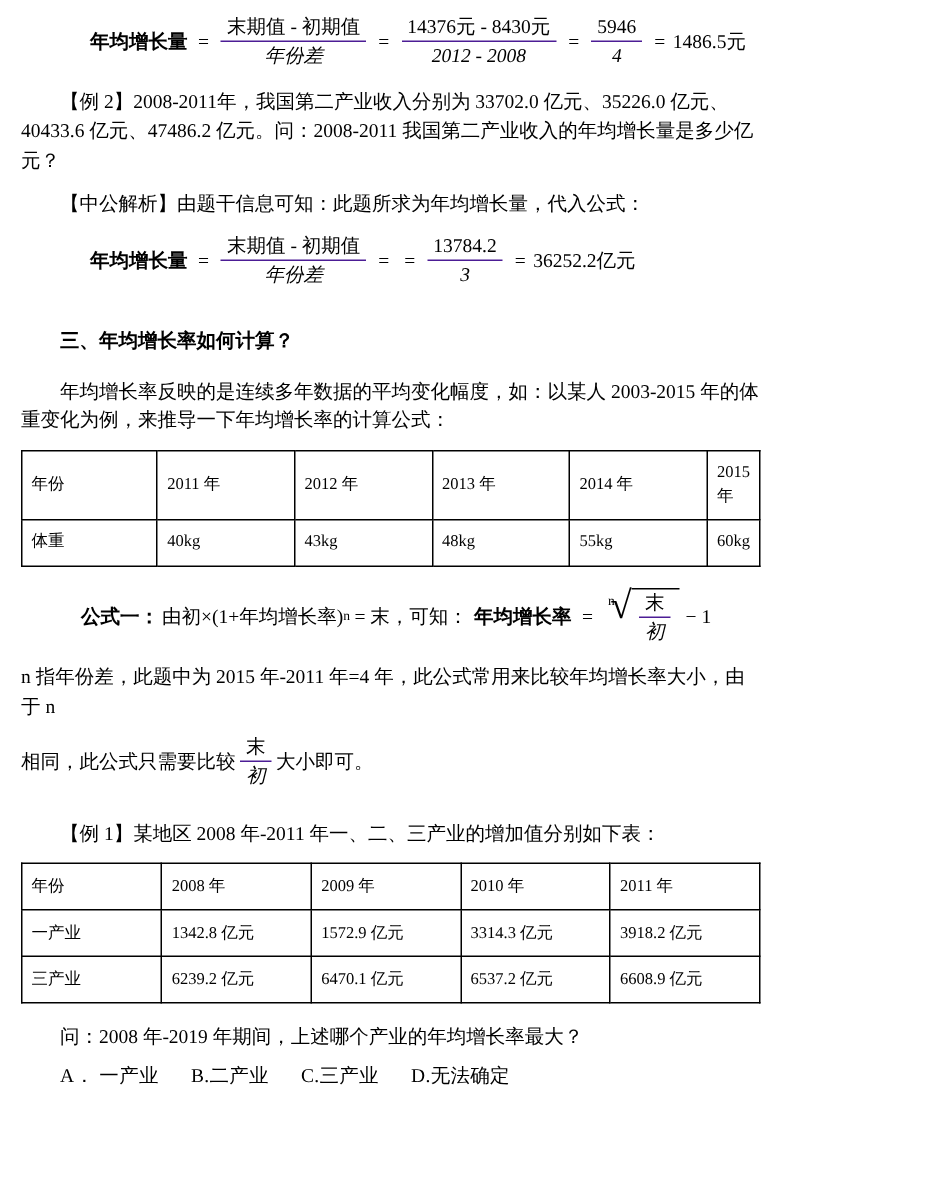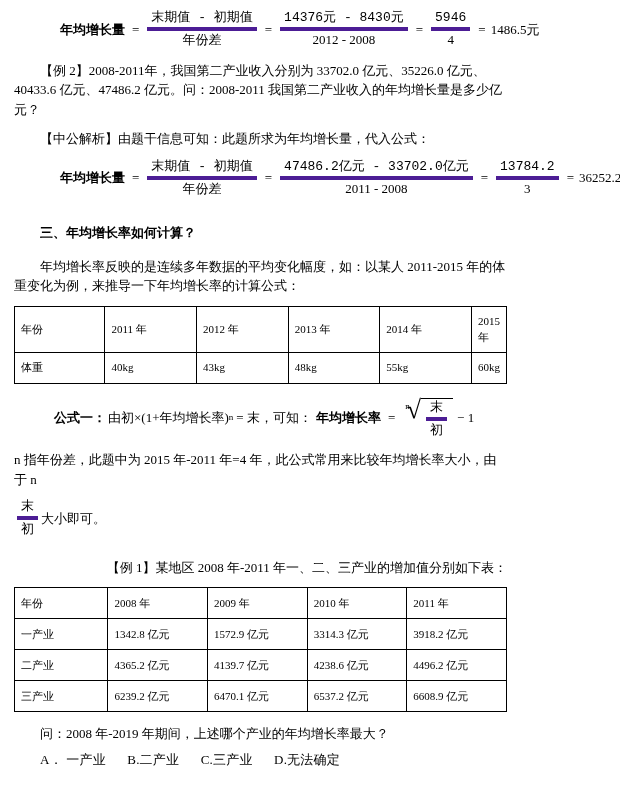--- a/index.html
+++ b/index.html
@@ -56,25 +56,25 @@
   .frac {
     display: inline-flex;
     flex-direction: column;
     align-items: center;
     vertical-align: middle;
     margin: 0 3px;
     line-height: 1.25;
   }
   .frac .num {
     padding: 0 4px 1px 4px;
-    border-bottom: 4px solid #4c1d95;
-    font-family: Liberation Mono, monospace;
+    border-bottom: 1px solid #4c1d95;
   }
   .frac .den {
     padding: 1px 4px 0 4px;
+    font-style: italic;
   }
   
   .radical {
     display: inline-flex;
     align-items: stretch;
     margin: 0 2px;
     position: relative;
   }
   .radical .idx {
     font-size: 9px;
@@ -114,21 +114,21 @@
   .q-line {
     text-indent: 2em;
     margin: 12px 0 6px 0;
   }
   .opts {
     text-indent: 2em;
     margin: 0;
     letter-spacing: 0.2px;
   }
   .opts span { margin-right: 18px; }
-  .mt-big { margin-top: 20px; text-align: right; }
+  .mt-big { margin-top: 20px; }
 </style>
 </head>
 <body>
 
 <div class="page">
 
   <div class="formula">
     <span class="lbl">年均增长量</span>
     <span class="op">=</span>
     <span class="frac">
@@ -158,37 +158,33 @@
   </p>
 
   <div class="formula">
     <span class="lbl">年均增长量</span>
     <span class="op">=</span>
     <span class="frac">
       <span class="num">末期值 - 初期值</span>
       <span class="den">年份差</span>
     </span>
     <span class="op">=</span>
-    <span class="frac">
-      <span class="num">47486.2亿元 - 33702.0亿元</span>
-      <span class="den">2011 - 2008</span>
-    </span>
     <span class="op">=</span>
     <span class="frac">
       <span class="num">13784.2</span>
       <span class="den">3</span>
     </span>
     <span class="op">=</span>
     <span>36252.2亿元</span>
   </div>
 
   <p class="section-head">三、年均增长率如何计算？</p>
 
   <p class="indent">
-    <span class="bold">年均增长率</span><span>反映的是连续多年数据的平均变化幅度，如：以某人 2011-2015 年的体重变化为例，来推导一下年均增长率的计算公式：</span>
+    <span class="bold">年均增长率</span><span>反映的是连续多年数据的平均变化幅度，如：以某人 2003-2015 年的体重变化为例，来推导一下年均增长率的计算公式：</span>
   </p>
 
   <table class="doc t-weight">
     <tbody>
         <tr>
       <td>年份</td>
       <td>2011 年</td>
       <td>2012 年</td>
       <td>2013 年</td>
       <td>2014 年</td>
@@ -221,20 +217,21 @@
           <span class="den">初</span>
         </span>
       </span>
     </span>
     <span style="margin-left:2px;">− 1</span>
   </div>
 
   <p style="margin-top:0;">n 指年份差，此题中为 2015 年-2011 年=4 年，此公式常用来比较年均增长率大小，由于 n</p>
 
   <div class="formula" style="padding-left:0; margin:4px 0 10px 0;">
+    <span>相同，此公式只需要比较</span>
     <span class="frac">
       <span class="num">末</span>
       <span class="den">初</span>
     </span>
     <span>大小即可。</span>
   </div>
 
   <p class="indent mt-big">
     <span class="bold">【例 1】</span><span>某地区 2008 年-2011 年一、二、三产业的增加值分别如下表：</span>
   </p>
@@ -249,27 +246,20 @@
       <td>2011 年</td>
     </tr>
     <tr>
       <td>一产业</td>
       <td>1342.8 亿元</td>
       <td>1572.9 亿元</td>
       <td>3314.3 亿元</td>
       <td>3918.2 亿元</td>
     </tr>
     <tr>
-      <td>二产业</td>
-      <td>4365.2 亿元</td>
-      <td>4139.7 亿元</td>
-      <td>4238.6 亿元</td>
-      <td>4496.2 亿元</td>
-    </tr>
-    <tr>
       <td>三产业</td>
       <td>6239.2 亿元</td>
       <td>6470.1 亿元</td>
       <td>6537.2 亿元</td>
       <td>6608.9 亿元</td>
     </tr>
   </tbody>
     </table>
 
   <p class="q-line">问：2008 年-2019 年期间，上述哪个产业的年均增长率最大？</p>

